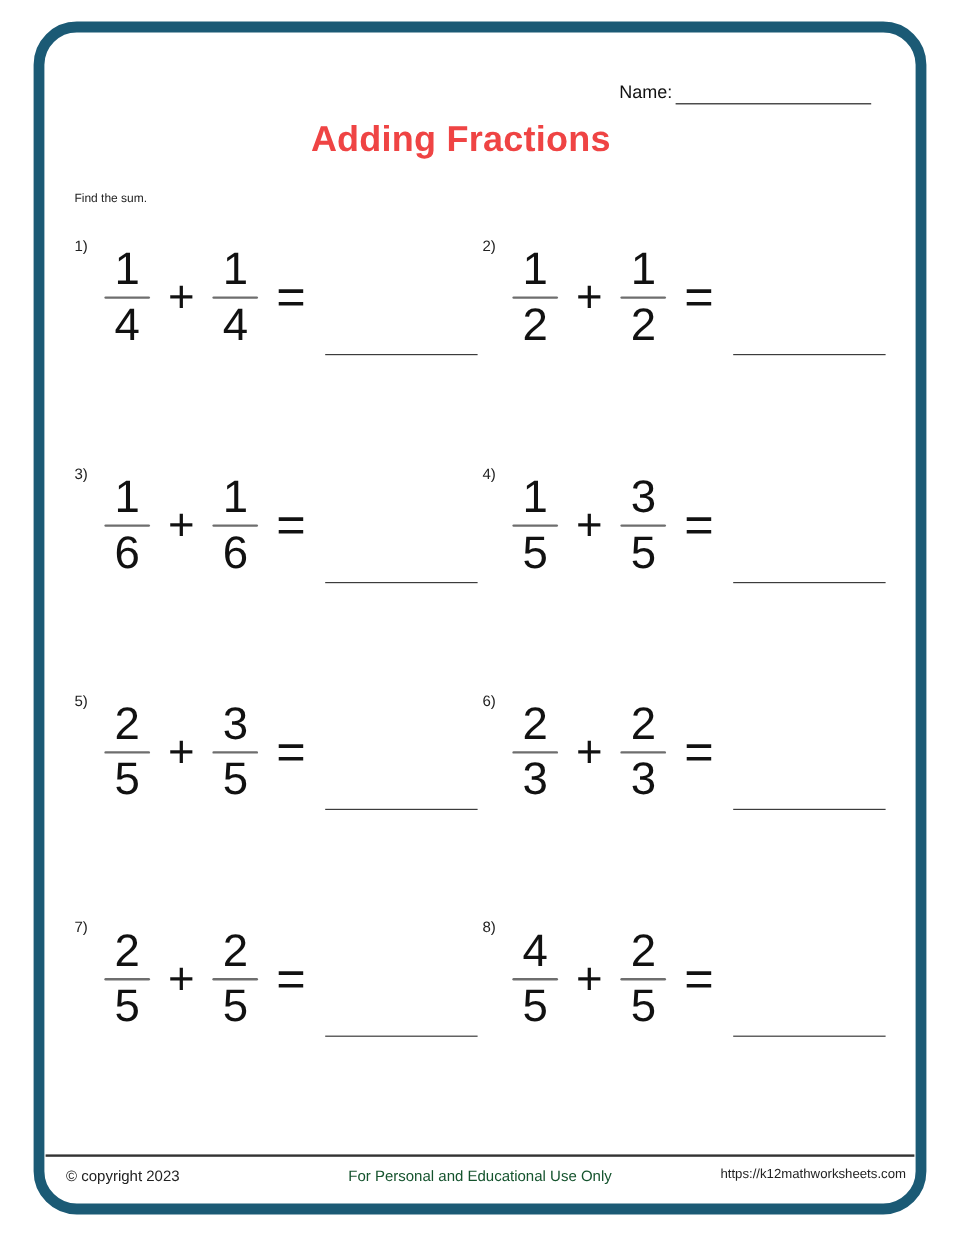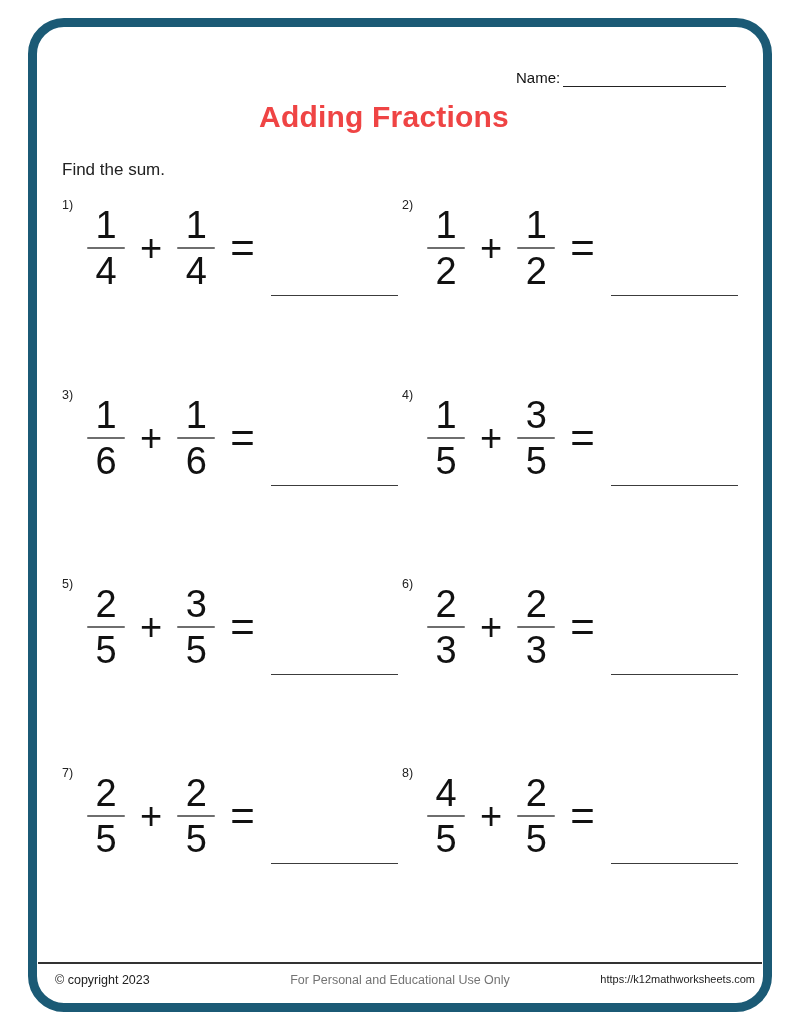--- a/index.html
+++ b/index.html
@@ -11,33 +11,33 @@
   .frame{
     position:absolute;left:28px;top:18px;width:744px;height:994px;
     box-sizing:border-box;border:9px solid #1b5a75;border-radius:36px;
     pointer-events:none;
   }
   .name-block{position:absolute;left:516px;top:69px;display:flex;align-items:flex-start;}
   .name-label{font-size:15px;color:#111;}
   .name-line{display:inline-block;width:163px;border-bottom:1.6px solid #222;height:17px;margin-left:3px;}
   .title{position:absolute;left:0;top:100px;width:736px;text-align:center;
     font-size:30px;font-weight:700;letter-spacing:.2px;color:#ef4444;margin-left:16px;}
-  .instruction{position:absolute;left:62px;top:160px;font-size:17px;color:#222;}
+  .instruction{position:absolute;left:62px;top:160px;font-size:10px;color:#222;}
   .problem{position:absolute;width:332px;height:104px;}
   .pnum{position:absolute;left:0;top:0;font-size:12.5px;color:#222;}
   .expr{position:absolute;left:23px;top:4px;display:flex;align-items:center;gap:11px;height:92px;}
   .frac{display:flex;flex-direction:column;align-items:center;width:42px;}
   .frac .num,.frac .den{font-size:38px;line-height:1.0;color:#111;}
   .frac .bar{width:38px;height:2.5px;background:#6e6e6e;margin:3px 0;border-radius:1px;}
   .op{font-size:38px;color:#111;padding:0 2px;}
   .eq{font-size:42px;color:#111;padding:0 2px;}
   .answer-line{align-self:flex-end;width:127px;border-bottom:1.7px solid #3c3c3c;height:0;margin-bottom:-2px;margin-left:3px;}
   .footer-rule{position:absolute;left:38px;top:962px;width:724px;border-top:2px solid #333;}
   .footer-copy{position:absolute;left:55px;top:973px;font-size:12.5px;color:#222;text-align:right;}
-  .footer-usage{position:absolute;left:0;top:973px;width:800px;text-align:center;font-size:12.5px;color:#737373;}
+  .footer-usage{position:absolute;left:0;top:973px;width:800px;text-align:center;font-size:12.5px;color:#14532d;}
   .footer-url{position:absolute;right:45px;top:973px;font-size:11px;color:#222;}
 </style>
 </head>
 <body>
 
 <div class="frame"></div>
 
 <div class="name-block">
   <span class="name-label">Name:</span>
   <span class="name-line"></span>

